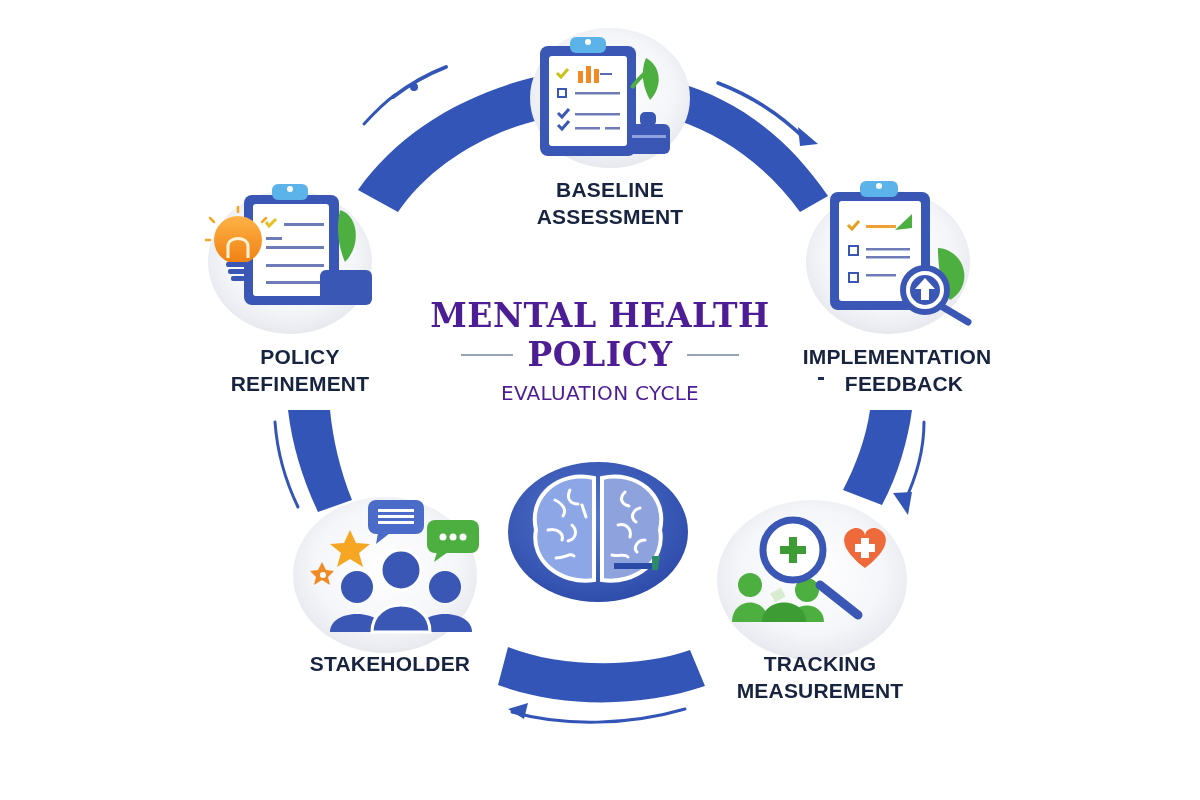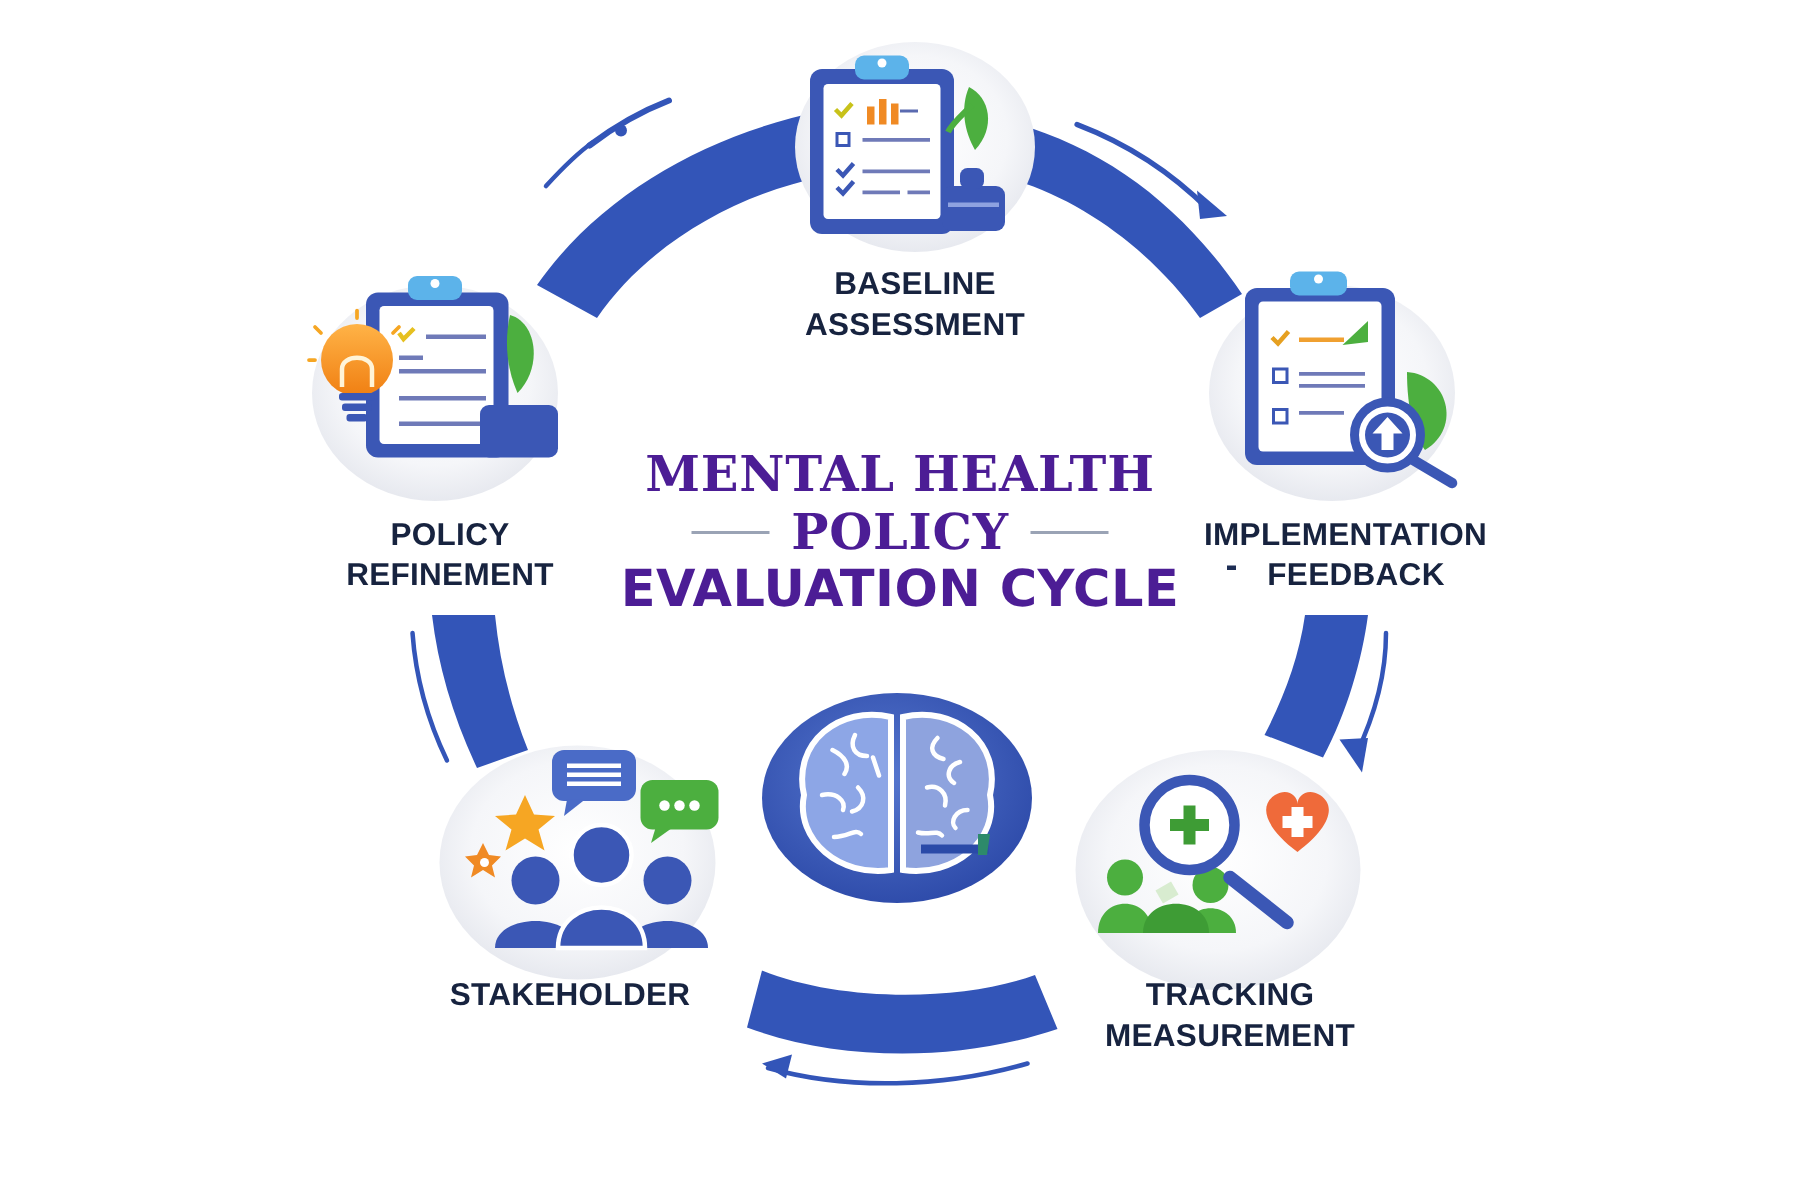--- a/index.html
+++ b/index.html
@@ -10,21 +10,21 @@
     font-family:"Liberation Sans", sans-serif; font-size:21px; line-height:27px; letter-spacing:0.2px;
   }
   .label span { display:block; }
   .title {
     position:absolute; left:400px; top:296px; width:400px; text-align:center; color:#4c1d95;
   }
   .title .t1 { font-family:"DejaVu Serif", serif; font-weight:700; font-size:33px; line-height:40px; letter-spacing:0.5px; }
   .title .t2row { display:flex; align-items:center; justify-content:center; gap:14px; }
   .title .t2 { font-family:"DejaVu Serif", serif; font-weight:700; font-size:33px; line-height:38px; letter-spacing:0.5px; }
   .title .rule { width:52px; height:2px; background:#9aa3b5; }
-  .title .t3 { font-family:"DejaVu Sans", sans-serif; font-weight:700; font-size:34px; line-height:38px; letter-spacing:0.3px; }
+  .title .t3 { font-family:"DejaVu Sans", sans-serif; font-weight:400; font-size:20px; line-height:38px; letter-spacing:0.3px; }
   .impl-dash { position:absolute; left:818px; top:377px; width:6px; height:3px; background:#1d2d54; }
 </style>
 </head>
 <body>
 
 <svg class="canvas" viewBox="0 0 1200 800" xmlns="http://www.w3.org/2000/svg">
   <defs>
     <radialGradient id="bubble" cx="50%" cy="45%" r="55%">
       <stop offset="0%" stop-color="#ffffff"></stop>
       <stop offset="70%" stop-color="#f5f6f9"></stop>
@@ -222,20 +222,20 @@
   <span>IMPLEMENTATION</span>
   <span style="padding-left:14px;">FEEDBACK</span>
 </div>
 <div class="impl-dash"></div>
 
 <div class="label" style="left:715px; top:650px; width:210px;">
   <span>TRACKING</span>
   <span>MEASUREMENT</span>
 </div>
 
-<div class="label" style="left:280px; top:650px; width:200px;">
+<div class="label" style="left:290px; top:650px; width:200px;">
   <span>STAKEHOLDER</span>
 </div>
 
 <div class="label" style="left:200px; top:343px; width:200px;">
   <span>POLICY</span>
   <span>REFINEMENT</span>
 </div>
 
 </body></html>

